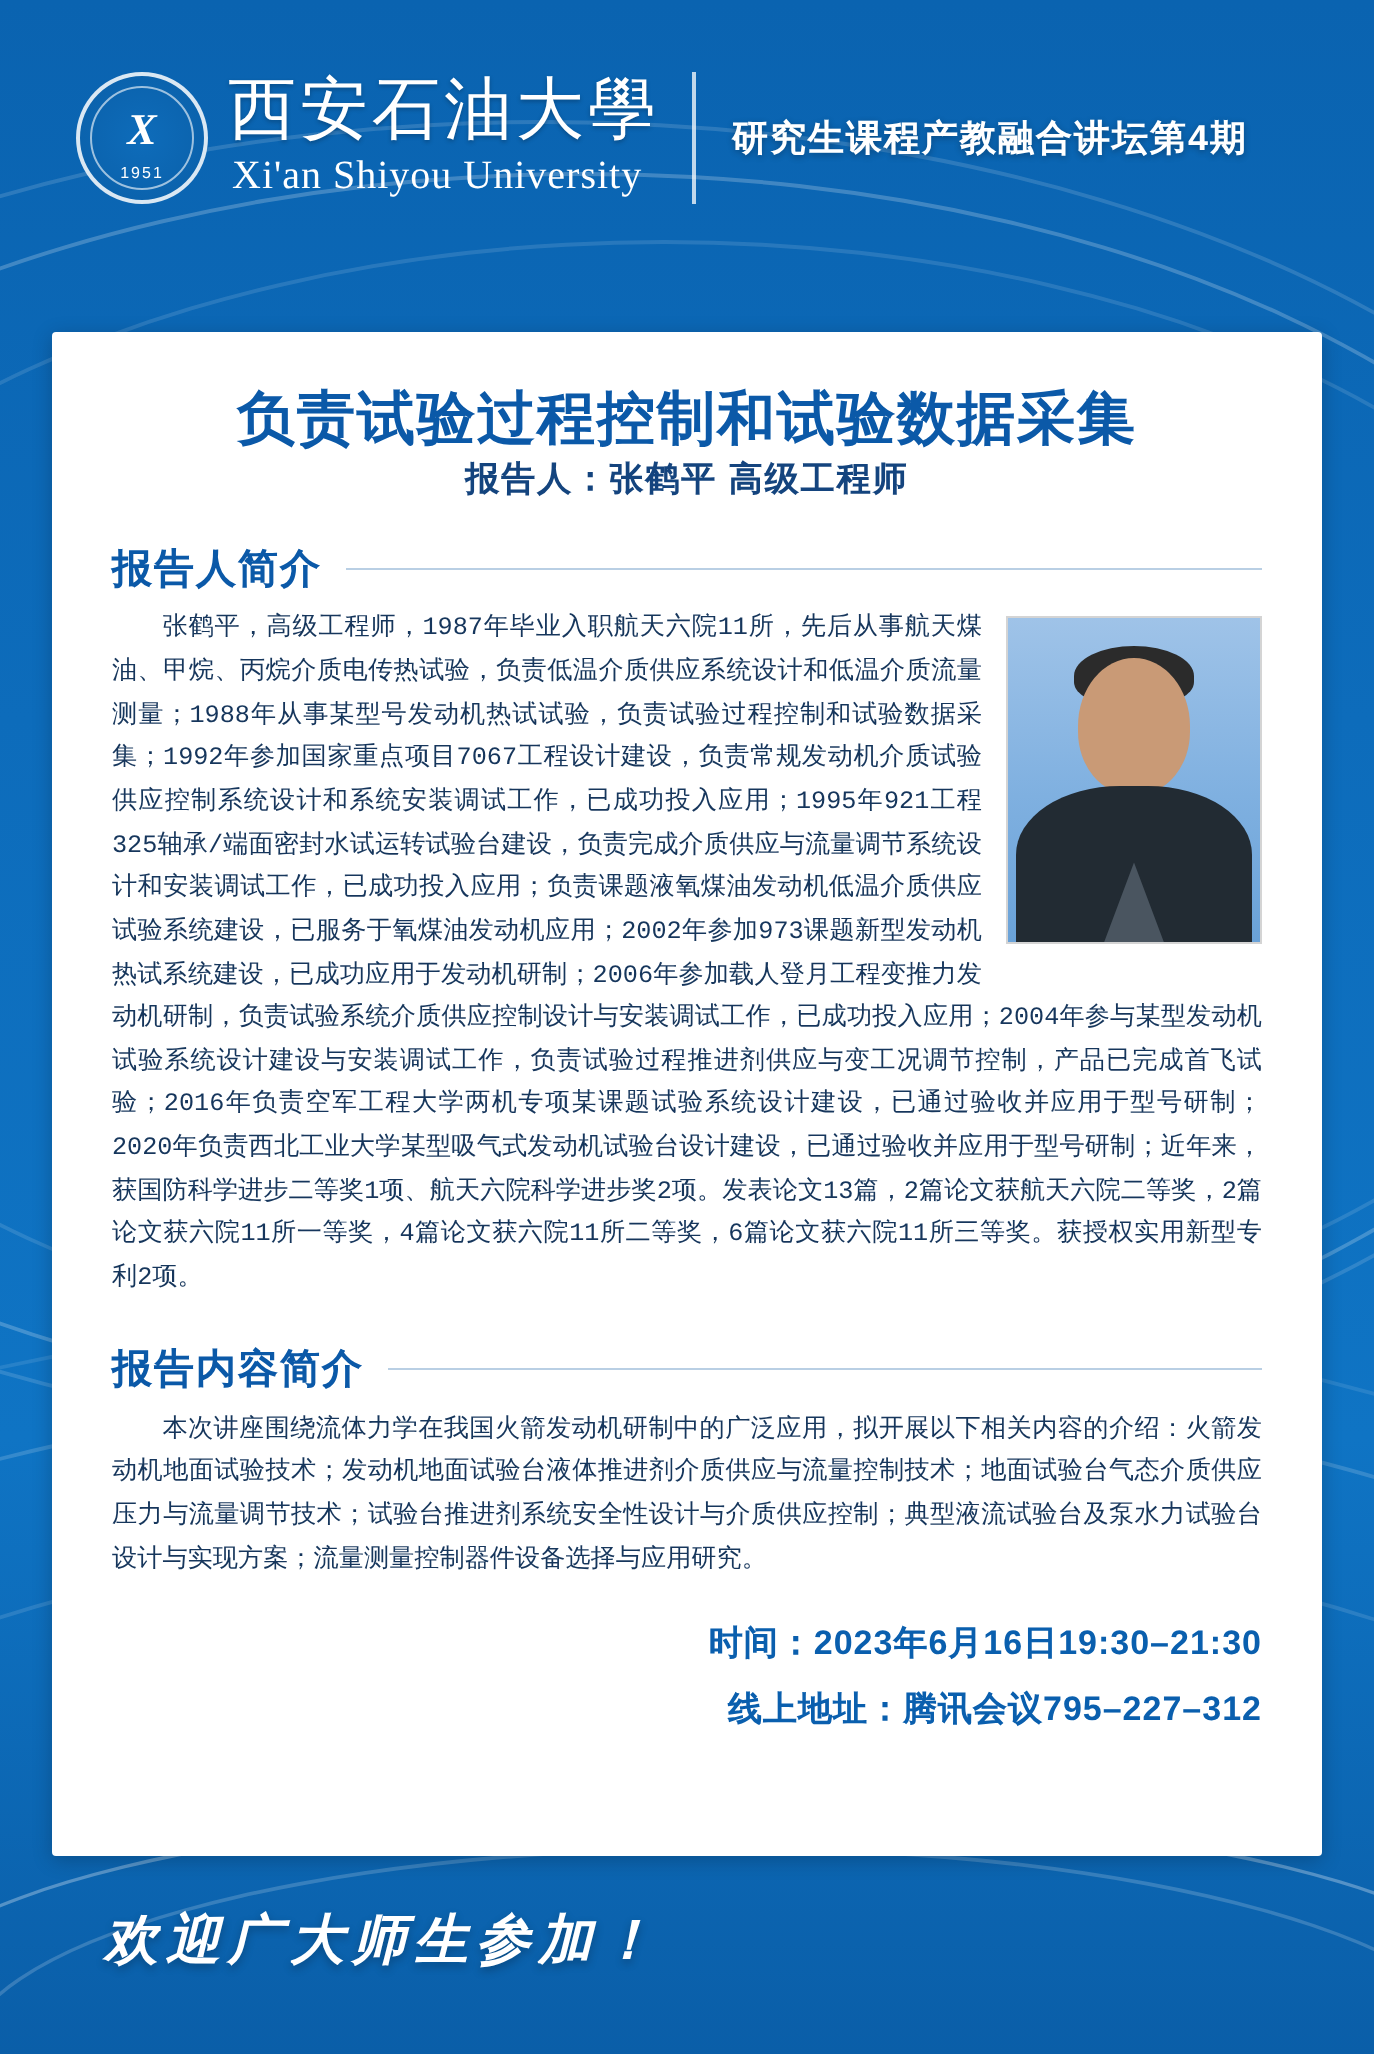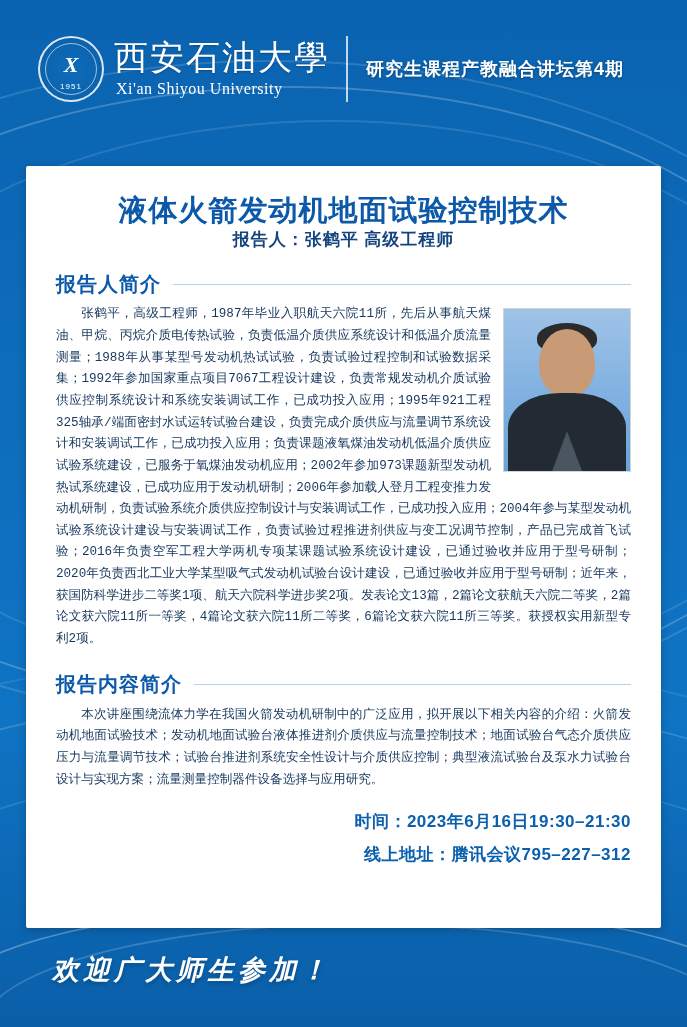--- a/index.html
+++ b/index.html
@@ -92,21 +92,21 @@
     font-family: "Liberation Serif", serif;
     font-size: 34px;
     font-weight: normal;
     letter-spacing: 2px;
     line-height: 1.05;
     text-shadow: 0 1px 2px rgba(0,0,0,0.25);
   }
   .uni-en {
     color: #ffffff;
     font-family: "Liberation Serif", serif;
-    font-size: 16px;
+    font-size: 20px;
     letter-spacing: 0.5px;
     margin-top: 4px;
     padding-left: 2px;
   }
   .header-divider {
     width: 2px;
     height: 66px;
     background: rgba(255,255,255,0.75);
     margin: 0 18px 0 16px;
   }
@@ -318,21 +318,21 @@
         <div class="uni-en">Xi'an Shiyou University</div>
       </div>
     </div>
     <div class="header-divider"></div>
     <div class="forum-title">研究生课程产教融合讲坛第4期</div>
   </div>
 
   <div class="card">
     <div class="card-inner">
 
-      <div class="talk-title">液体火箭发动机地面试验控制技术</div>
+      <div class="talk-title">负责试验过程控制和试验数据采集</div>
       <div class="speaker-line">报告人：张鹤平  高级工程师</div>
 
       <div class="section-head">
         <div class="sh-text">报告人简介</div>
         <div class="sh-rule"></div>
       </div>
 
       <div class="bio-wrap">
         <div class="photo">
           <div class="hair"></div>

